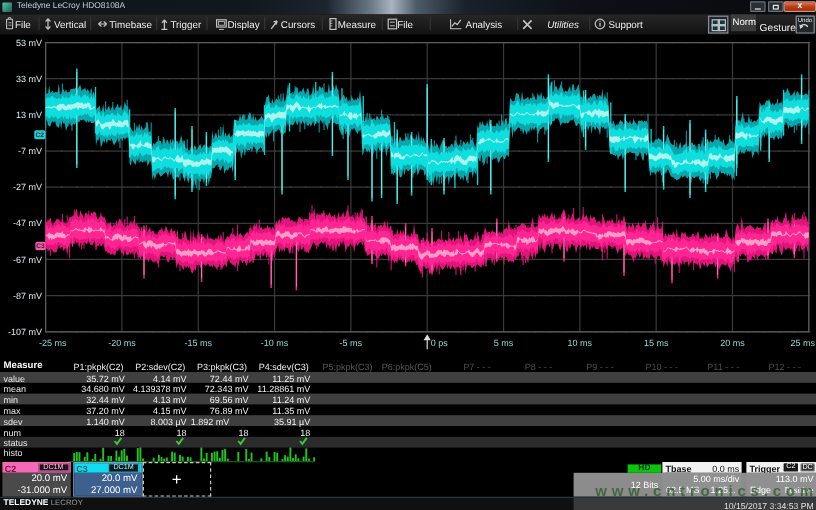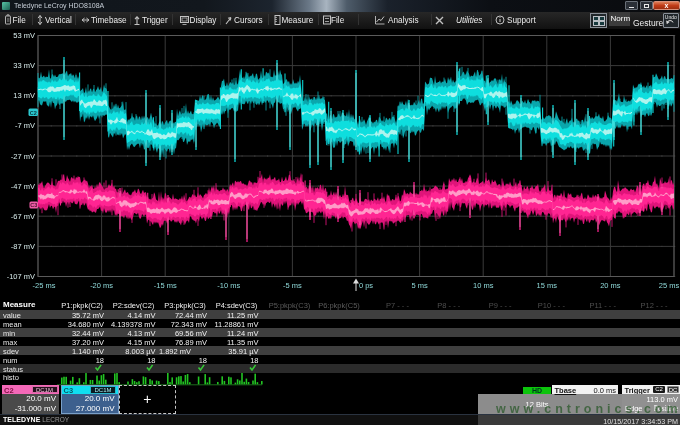--- a/index.html
+++ b/index.html
@@ -350,20 +350,25 @@
       <div style="position:absolute;left:0;top:8px;width:100%;height:18.5px;background:#3d608e;color:#fff;font-size:8px;text-align:right;padding-right:3px;line-height:9.5px;">20.0 mV<br>27.000 mV</div>
     </div>
 <div class="r" style="left:118.5px;top:385px;width:57.5px;height:29px;border:1px dashed #c8c8c8;color:#fff;font-size:14px;text-align:center;line-height:27px;">+</div>
 <div class="r" style="left:478px;top:394px;width:202px;height:20px;background:#8c8c8c;"></div>
 <div class="r" style="left:523px;top:386.5px;width:28px;height:7px;background:#0cc40c;color:#032;font-size:7px;font-weight:bold;text-align:center;line-height:7px;">HD</div>
 <div class="r" style="left:523px;top:399.5px;width:28px;text-align:center;font-size:7.5px;color:#fff;">12 Bits</div>
 <div class="r" style="left:552px;top:385px;width:66px;height:9px;background:#f2f2f2;color:#111;font-size:7.5px;">
       <span style="position:absolute;left:2.5px;top:0.5px;font-weight:bold;text-decoration:underline;">Tbase</span>
       <span style="position:absolute;right:2px;top:0.5px;">0.0 ms</span>
     </div>
+<div class="r" style="left:552px;top:394px;width:66px;height:20px;background:#909090;color:#fff;font-size:7.5px;">
+      <span style="position:absolute;right:2px;top:1px;">5.00 ms/div</span>
+      <span style="position:absolute;left:3px;top:10px;">62.5 MS</span>
+      <span style="position:absolute;right:5px;top:10px;">1.25...</span>
+    </div>
 <div class="r" style="left:622px;top:385px;width:58px;height:9px;background:#f2f2f2;color:#111;font-size:7.5px;">
       <span style="position:absolute;left:2.5px;top:0.5px;font-weight:bold;">Trigger</span>
       <span style="position:absolute;left:31px;top:0.5px;width:12px;height:7.5px;background:#181818;color:#fff;font-size:6px;text-align:center;border-radius:1px;line-height:7.5px;">C2</span>
       <span style="position:absolute;left:45px;top:0.5px;width:12px;height:7.5px;background:#303030;border:1px solid #888;color:#fff;font-size:6px;text-align:center;border-radius:1px;line-height:6.5px;">DC</span>
     </div>
 <div class="r" style="left:622px;top:394px;width:58px;height:20px;background:#909090;color:#fff;font-size:7.5px;">
       <span style="position:absolute;right:2px;top:1px;">113.0 mV</span>
       <span style="position:absolute;left:3px;top:10px;">Edge</span>
       <span style="position:absolute;right:2px;top:10px;font-family:Liberation Serif, serif;">Positive</span>
     </div>

